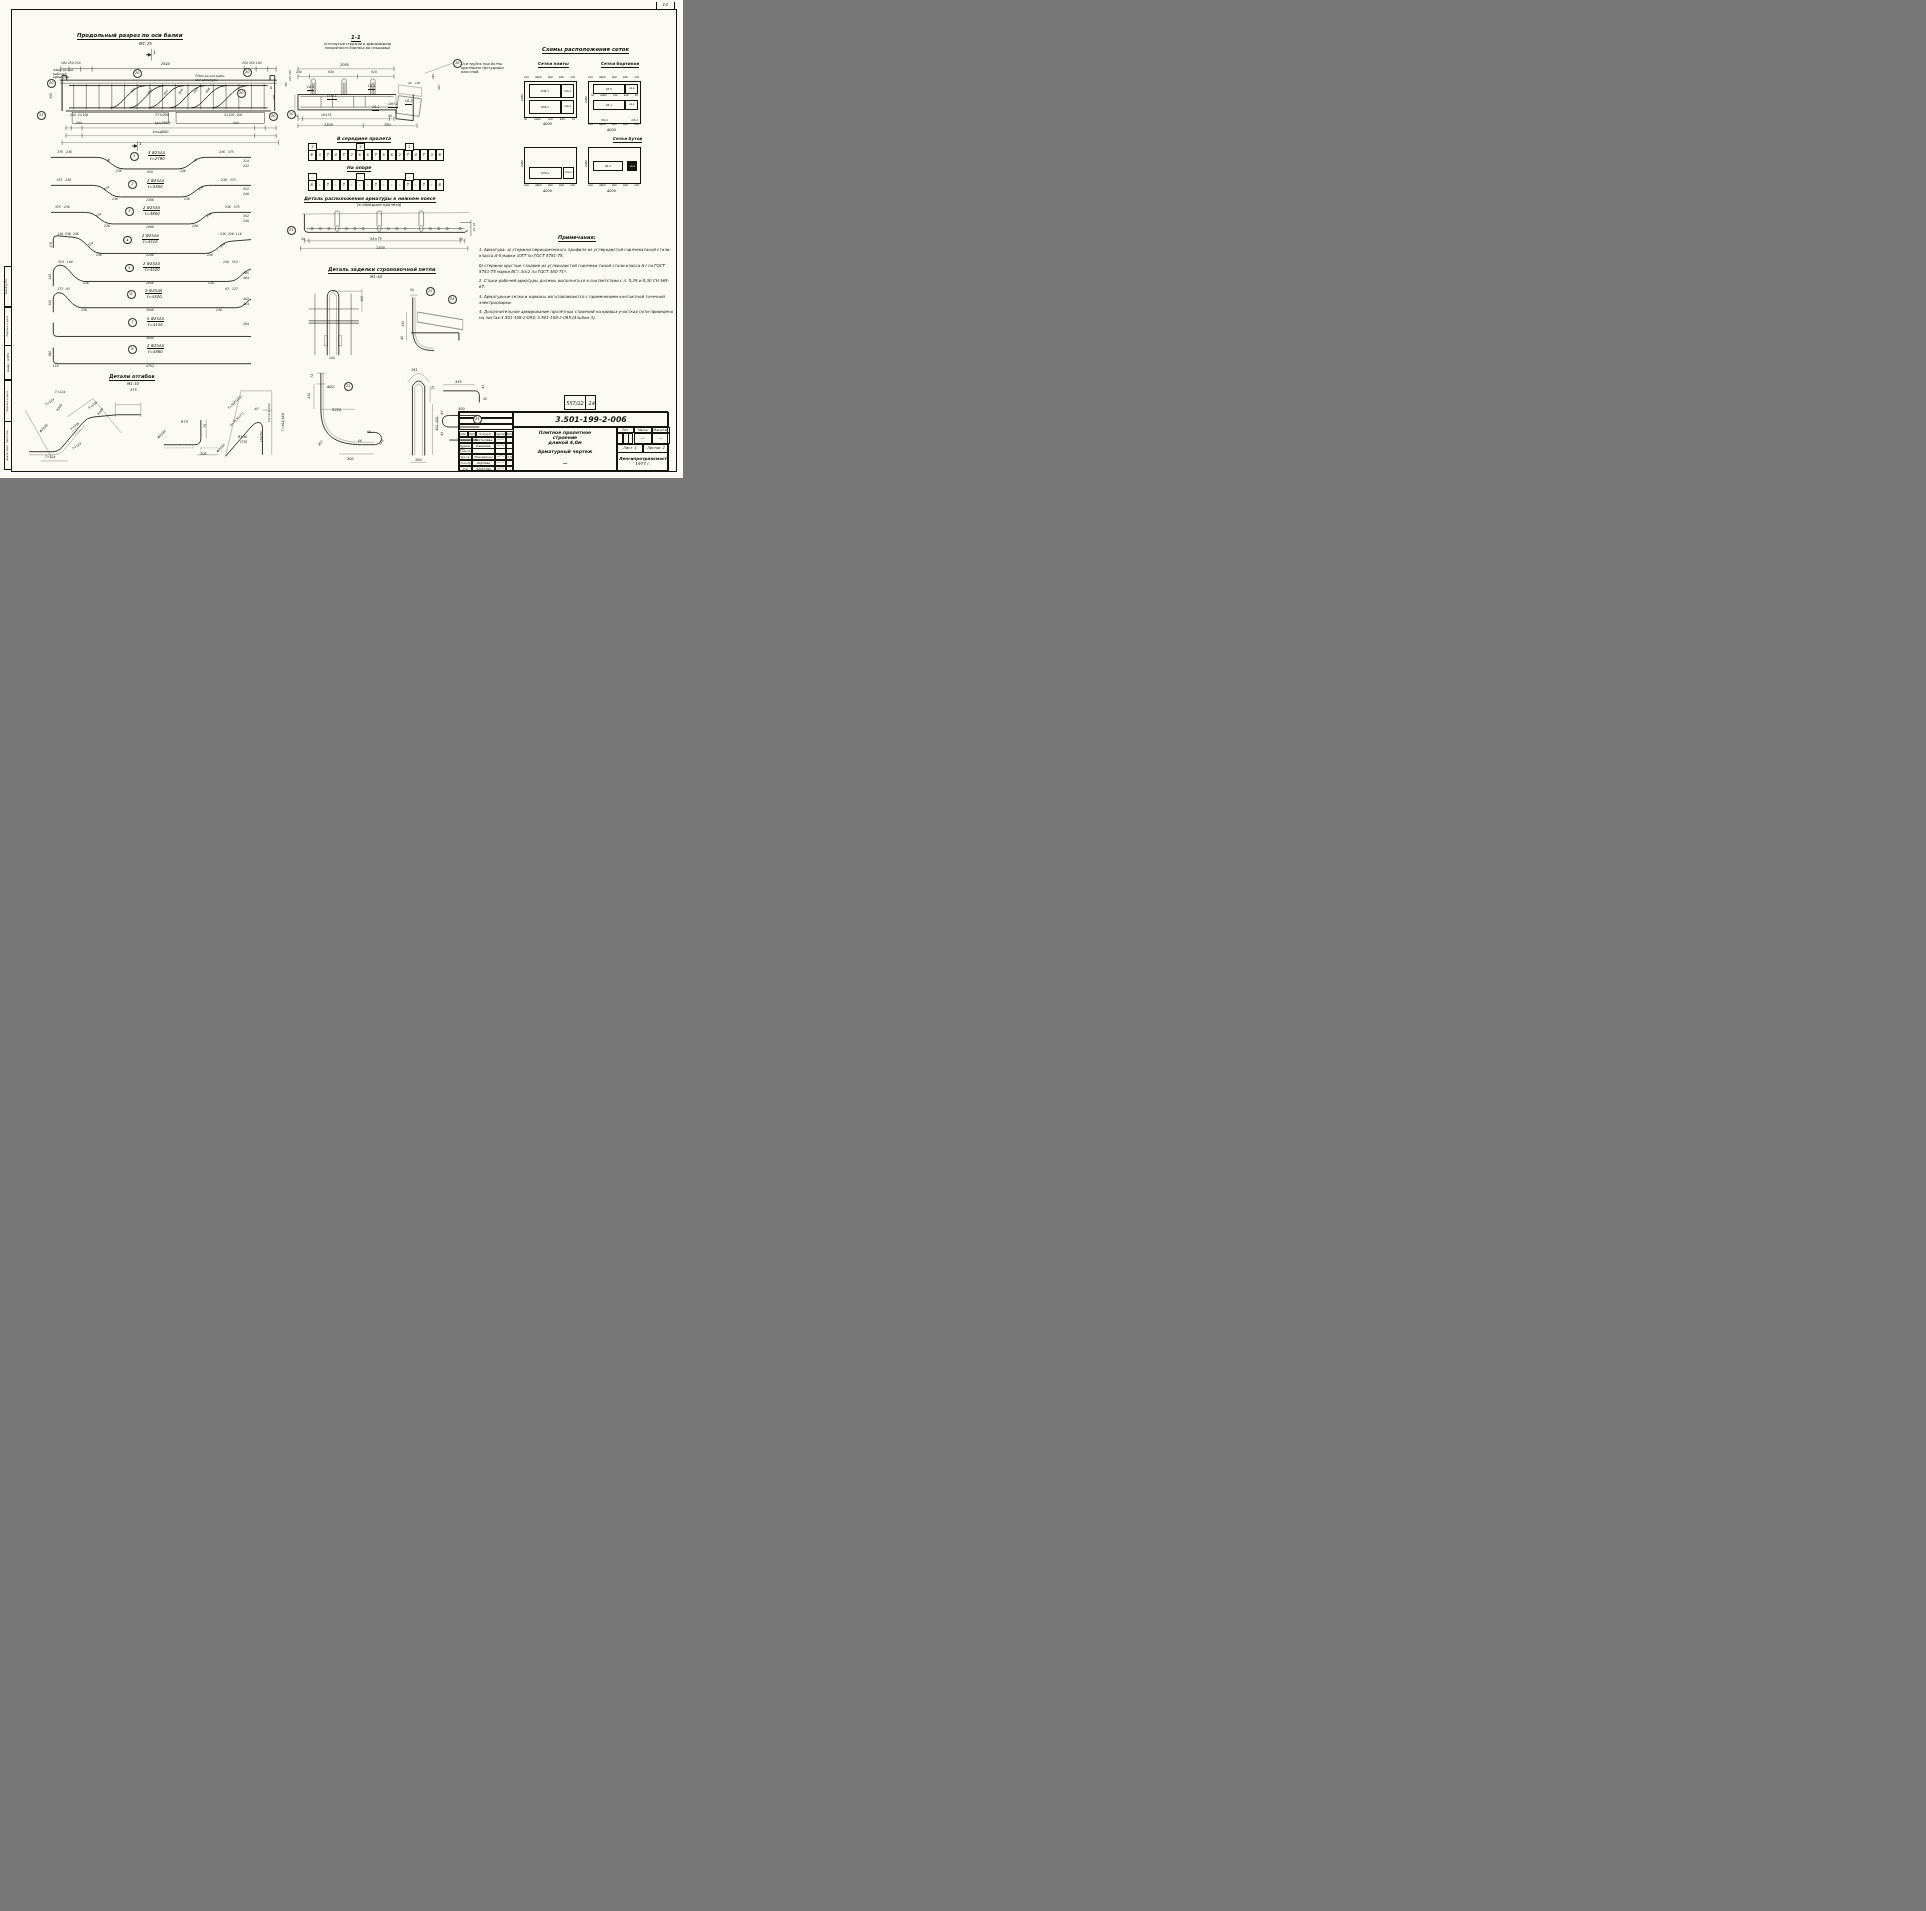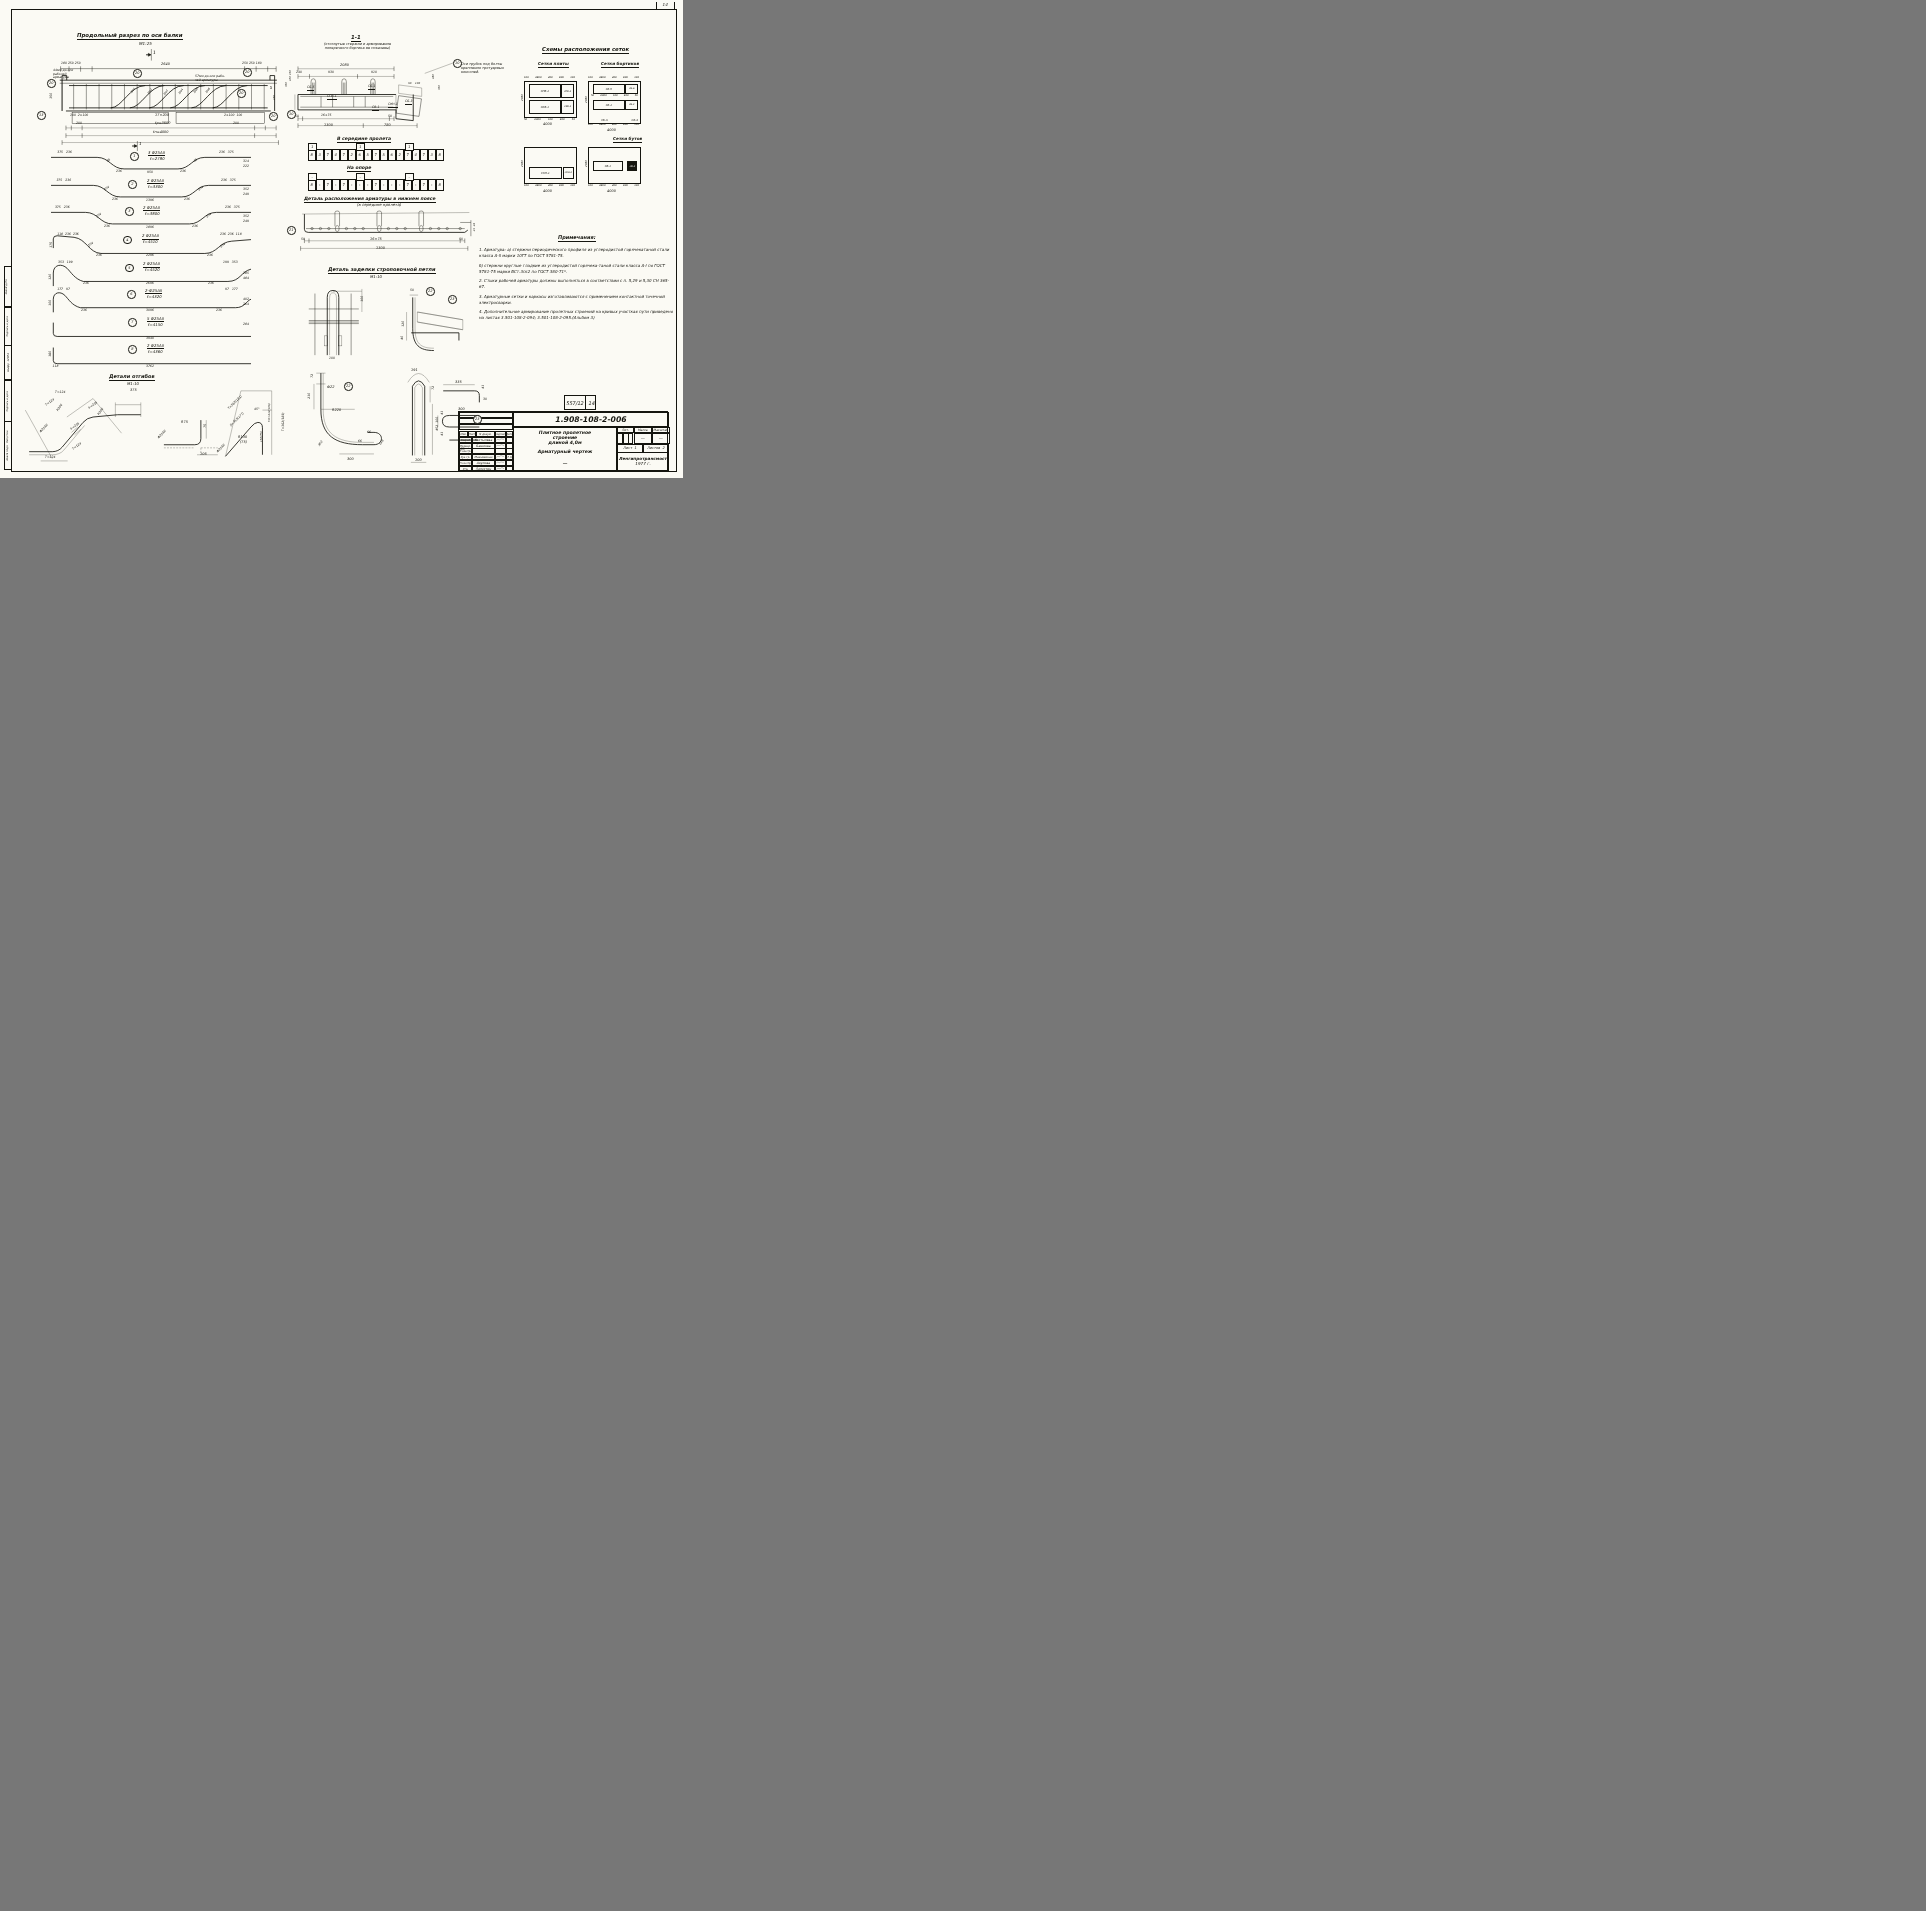--- a/index.html
+++ b/index.html
@@ -763,21 +763,21 @@
       <div class="tcell d7" style="left:0;top:54px;width:13px;height:6px">Утв.</div>
       <div class="tcell d8" style="left:13px;top:54px;width:23px;height:6px">Ляпустин</div>
       <div class="tcell" style="left:36px;top:54px;width:10.8px;height:6px">
           <svg width="8.5" height="3.1" viewBox="0 0 22 8">
             <path d="M1,6 C6,0 10,8 14,2 C17,0 19,6 21,3" class="thn"></path>
           </svg>
         </div>
       <div class="tcell d7" style="left:47px;top:54px;width:7px;height:6px"></div>
     </div>
 
-    <div class="tcell d20 b" style="left:54px;top:0;width:156px;height:15.4px">1.908-108-2-006</div>
+    <div class="tcell d20 b" style="left:54px;top:0;width:156px;height:15.4px">3.501-199-2-006</div>
 
     <div class="tcell" style="left:54px;top:15.4px;width:104px;height:45px;flex-direction:column;justify-content:flex-start;padding-top:1.5px">
       <span class="t d12 b" style="position:static">Плитное пролетное</span>
       <span class="t d12 b" style="position:static">строение</span>
       <span class="t d12 b" style="position:static">длиной 4,0м</span>
       <span class="t d12 b" style="position:static;margin-top:3.1px">Арматурный чертеж</span>
       <span class="t d12" style="position:static;margin-top:7px">—</span>
     </div>
 
     <div class="tcell d8" style="left:158px;top:15.4px;width:17px;height:5.4px">Лит.</div>

